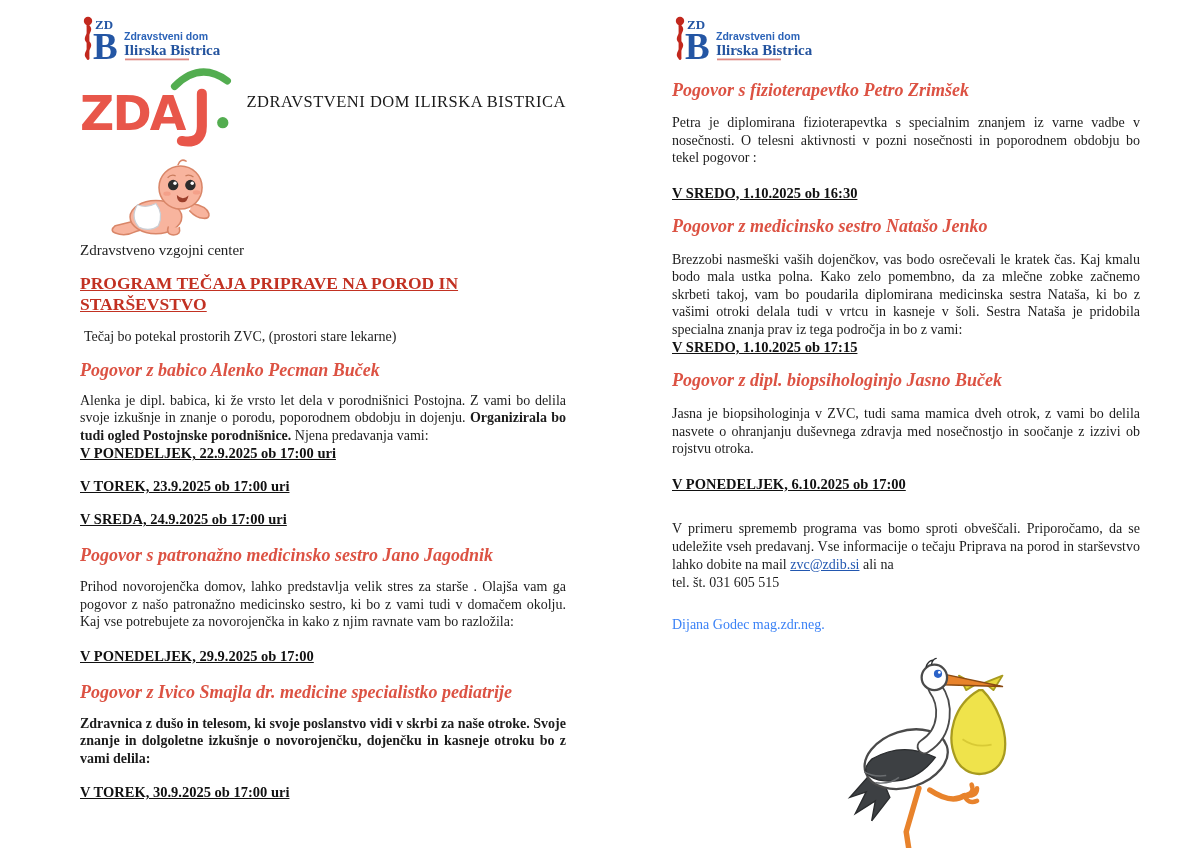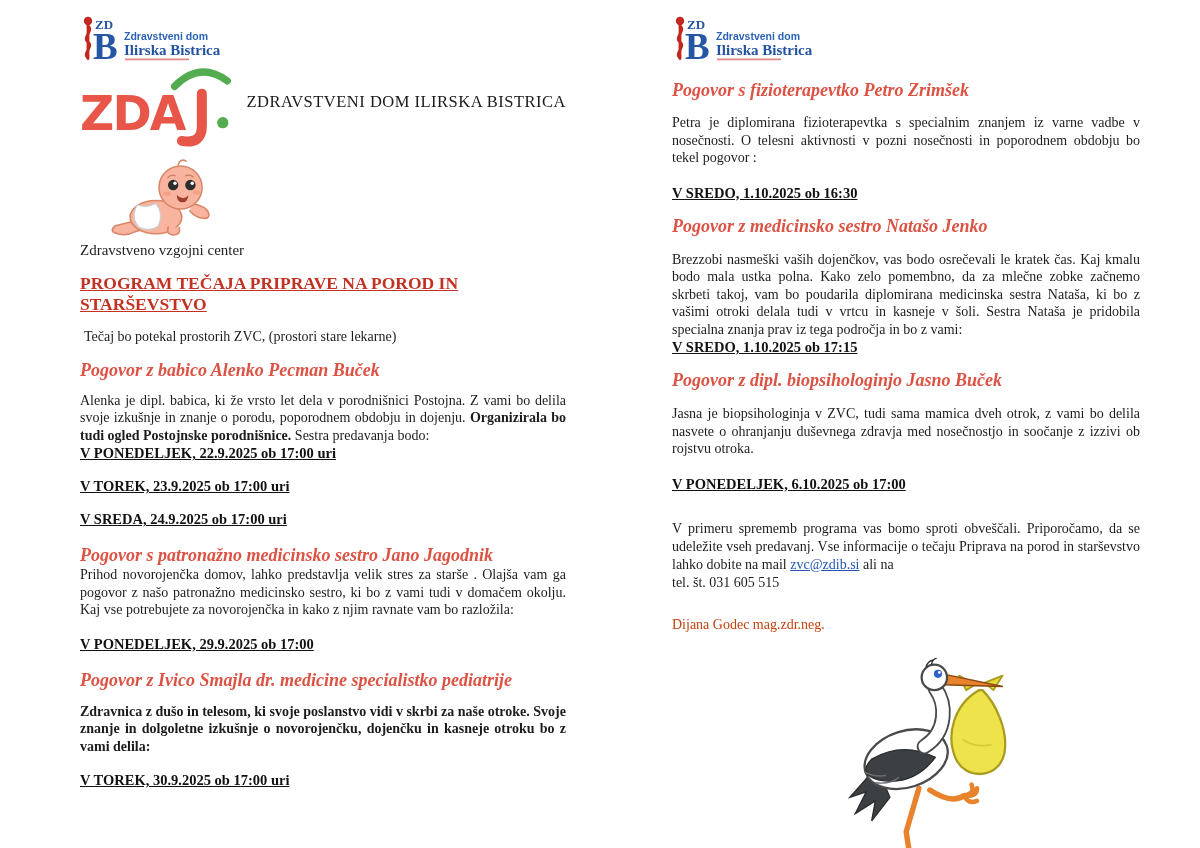--- a/index.html
+++ b/index.html
@@ -22,21 +22,21 @@
   .intro{font:14px/17.5px "Liberation Serif",serif;color:#1c1c1c;margin:13px 0 0 4px;}
 
   .heading{font:bold italic 18px/21px "Liberation Serif",serif;color:#dc5243;margin:0;}
   .body-text{font:14px/17.5px "Liberation Serif",serif;color:#1c1c1c;text-align:justify;margin:0;}
   .date{font:bold 14.5px/18px "Liberation Serif",serif;color:#111;margin:0;}
   .date span{text-decoration:underline;}
 
   .footer-text{font:14px/18px "Liberation Serif",serif;color:#1c1c1c;text-align:justify;margin:0;}
   .mail-link{color:#2257b0;text-decoration:underline;cursor:pointer;}
   .tel-line{text-align:left;}
-  .signature{font:14px/18px "Liberation Serif",serif;color:#c2410c;margin:0;}
+  .signature{font:14px/18px "Liberation Serif",serif;color:#3b82f6;margin:0;}
   .stork-wrap{margin:18px 0 0 172px;width:168px;height:218px;}
 </style>
 </head>
 <body>
 
 <div id="canvas">
 
   <div class="page page-left">
 
     <svg class="zd-logo" width="150" height="48" viewBox="0 0 150 48">
@@ -90,27 +90,27 @@
     <div class="center-label">Zdravstveno vzgojni center</div>
 
     <div class="doc-title">
       <div>PROGRAM TEČAJA PRIPRAVE NA POROD IN</div><br>
       <div>STARŠEVSTVO</div>
     </div>
 
     <p class="intro">Tečaj bo potekal prostorih ZVC, (prostori stare lekarne)</p>
 
     <h3 class="heading" style="margin-top:14px;">Pogovor z babico Alenko Pecman Buček</h3>
-    <p class="body-text" style="margin-top:11px;"><span>Alenka je dipl. babica, ki že vrsto let dela v porodnišnici Postojna. Z vami bo delila svoje izkušnje in znanje o porodu, poporodnem obdobju in dojenju. </span><b>Organizirala bo tudi ogled Postojnske porodnišnice.</b><span> Sestra predavanja bodo:</span></p>
+    <p class="body-text" style="margin-top:11px;"><span>Alenka je dipl. babica, ki že vrsto let dela v porodnišnici Postojna. Z vami bo delila svoje izkušnje in znanje o porodu, poporodnem obdobju in dojenju. </span><b>Organizirala bo tudi ogled Postojnske porodnišnice.</b><span> Njena predavanja vami:</span></p>
     <p class="date" style=""><span>V PONEDELJEK, 22.9.2025 ob 17:00 uri</span></p>
     <p class="date" style="margin-top:15px;"><span>V TOREK, 23.9.2025 ob 17:00 uri</span></p>
     <p class="date" style="margin-top:15px;"><span>V SREDA, 24.9.2025 ob 17:00 uri</span></p>
 
     <h3 class="heading" style="margin-top:17px;">Pogovor s patronažno medicinsko sestro Jano Jagodnik</h3>
-    <p class="body-text" style="">Prihod novorojenčka domov, lahko predstavlja velik stres za starše . Olajša vam ga pogovor z našo patronažno medicinsko sestro, ki bo z vami tudi v domačem okolju. Kaj vse potrebujete za novorojenčka in kako z njim ravnate vam bo razložila:</p>
+    <p class="body-text" style="margin-top:12px;">Prihod novorojenčka domov, lahko predstavlja velik stres za starše . Olajša vam ga pogovor z našo patronažno medicinsko sestro, ki bo z vami tudi v domačem okolju. Kaj vse potrebujete za novorojenčka in kako z njim ravnate vam bo razložila:</p>
     <p class="date" style="margin-top:16px;"><span>V PONEDELJEK, 29.9.2025 ob 17:00</span></p>
 
     <h3 class="heading" style="margin-top:17px;">Pogovor z Ivico Smajla dr. medicine specialistko pediatrije</h3>
     <p class="body-text" style="margin-top:12px;font-weight:bold;">Zdravnica z dušo in telesom, ki svoje poslanstvo vidi v skrbi za naše otroke. Svoje znanje in dolgoletne izkušnje o novorojenčku, dojenčku in kasneje otroku bo z vami delila:</p>
     <p class="date" style="margin-top:16px;"><span>V TOREK, 30.9.2025 ob 17:00 uri</span></p>
 
   </div>
 
   <div class="page page-right">
 

